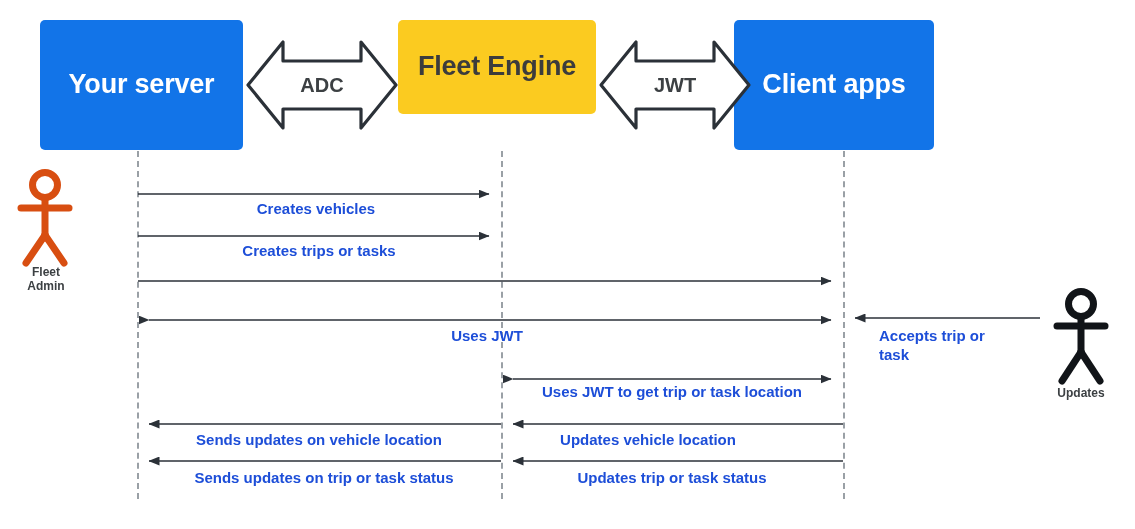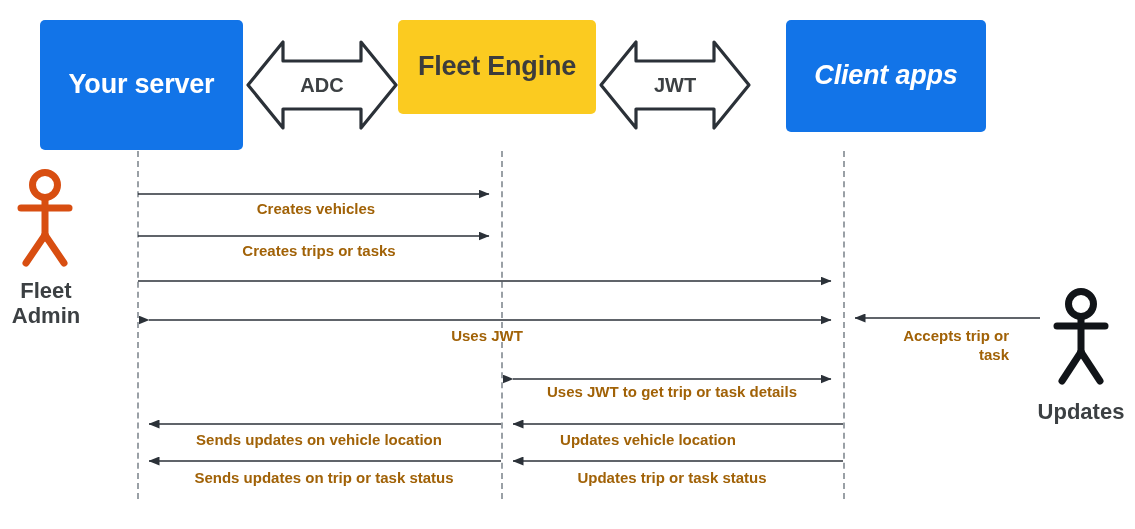--- a/index.html
+++ b/index.html
@@ -58,39 +58,39 @@
     width: 1135px;
     height: 529px;
     pointer-events: none;
   }
 
   
   .msg-label {
     position: absolute;
     font-size: 15px;
     font-weight: bold;
-    color: #a16207;
+    color: #1d4ed8;
     white-space: nowrap;
     transform: translateX(-50%);
     line-height: 1.25;
-    text-align: right;
+    text-align: left;
   }
   .msg-label.multiline { white-space: normal; }
 
   
   .actor {
     position: absolute;
     text-align: center;
   }
   .actor-name {
-    font-size: 22px;
+    font-size: 12px;
     font-weight: bold;
     color: #3c4043;
     line-height: 1.15;
-    margin-top: 14px;
+    margin-top: 2px;
     white-space: pre-line;
   }
 
   
   .conn-label {
     position: absolute;
     font-size: 20px;
     font-weight: bold;
     color: #3c4043;
     transform: translate(-50%, -50%);
@@ -103,21 +103,21 @@
 <div id="canvas">
 
   <div class="node-box node-blue" style="left:40px; top:20px; width:203px; height:130px;">
     <span class="node-label">Your server</span>
   </div>
 
   <div class="node-box node-yellow" style="left:398px; top:20px; width:198px; height:94px;">
     <span class="node-label">Fleet Engine</span>
   </div>
 
-  <div class="node-box node-blue" style="left:786px; top:20px; width:200px; height:112px;font-style:italic;">
+  <div class="node-box node-blue" style="left:734px; top:20px; width:200px; height:130px;">
     <span class="node-label">Client apps</span>
   </div>
 
   <div class="lifeline" style="left:137px; top:151px; height:348px;"></div>
   <div class="lifeline" style="left:501px; top:151px; height:348px;"></div>
   <div class="lifeline" style="left:843px; top:151px; height:348px;"></div>
 
   <svg id="overlay" viewBox="0 0 1135 529">
     <defs>
       <marker id="arrowR" markerWidth="11" markerHeight="9" refX="10.5" refY="4.5" orient="auto" markerUnits="userSpaceOnUse">
@@ -191,21 +191,21 @@
   <div class="msg-label" style="left:316px; top:200px;">Creates vehicles</div>
 
   <div class="msg-label" style="left:319px; top:242px;">Creates trips or tasks</div>
 
 
   <div class="msg-label" style="left:487px; top:327px;">Uses JWT</div>
 
   <div class="msg-label multiline" style="left:944px; top:327px; width:130px;">Accepts trip
 or task</div>
 
-  <div class="msg-label" style="left:672px; top:383px;">Uses JWT to get trip or task details</div>
+  <div class="msg-label" style="left:672px; top:383px;">Uses JWT to get trip or task location</div>
 
   <div class="msg-label" style="left:648px; top:431px;">Updates vehicle location</div>
 
   <div class="msg-label" style="left:319px; top:431px;">Sends updates on vehicle location</div>
 
   <div class="msg-label" style="left:324px; top:469px;">Sends updates on trip or task status</div>
 
   <div class="msg-label" style="left:672px; top:469px;">Updates trip or task status</div>
 
 </div>

